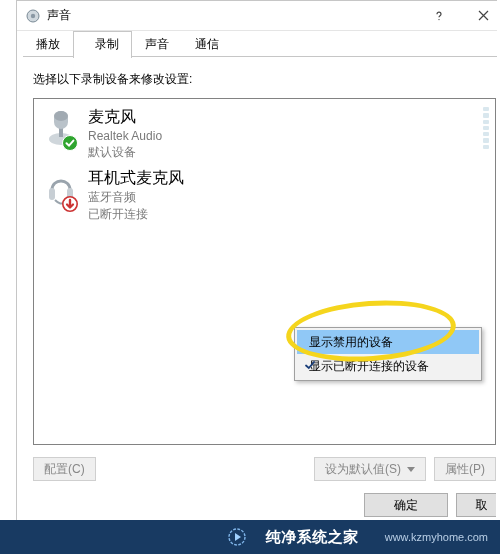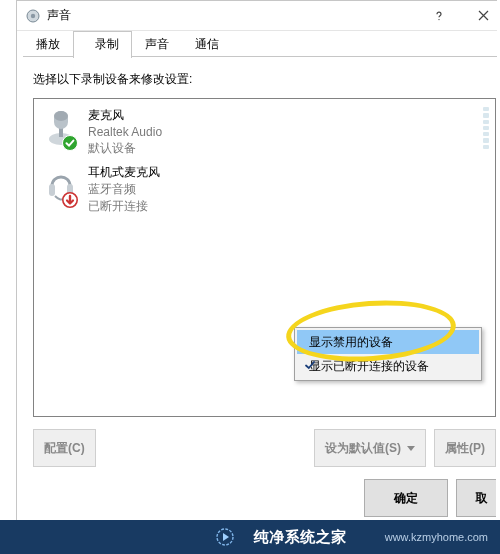--- a/index.html
+++ b/index.html
@@ -105,21 +105,21 @@
   .device .icon-wrap {
     width: 34px; height: 44px;
     position: relative;
     display: flex; align-items: flex-start; justify-content: center;
   }
   .badge {
     position: absolute;
     bottom: 0; right: 0;
     width: 16px; height: 16px;
   }
-  .dev-text .dev-name { font-size: 12px; color: #000; }
+  .dev-text .dev-name { font-size: 16px; color: #000; }
   .dev-text .dev-sub { font-size: 12px; color: #7a7a7a; line-height: 1.35; }
   .level-meter {
     position: absolute;
     right: 6px; top: 8px;
     width: 6px; height: 42px;
     display: flex; flex-direction: column; gap: 2px;
   }
   .level-meter span {
     flex: 1;
     background: #d9e7ee;
@@ -164,29 +164,28 @@
     transform: rotate(-4deg);
   }
   .button-row {
     display: flex;
     gap: 8px;
     margin-top: 12px;
     align-items: center;
   }
   .button-row .spacer { flex: 1; }
   .btn {
-    height: 38px;
+    height: 24px;
     padding: 0 10px;
     font-size: 12px;
     background: #e1e1e1;
     border: 1px solid #adadad;
     color: #000;
     display: inline-flex; align-items: center; justify-content: center;
     gap: 4px;
-    font-weight: bold;
   }
   .btn.disabled {
     color: #888;
     background: #efefef;
     border-color: #cfcfcf;
   }
   .btn .dd-arrow {
     width: 0; height: 0;
     border-left: 4px solid transparent;
     border-right: 4px solid transparent;
@@ -213,21 +212,21 @@
     letter-spacing: 0.5px;
     text-align: center;
   }
   .watermark .logo {
     width: 18px; height: 18px;
   }
   .watermark .url {
     font-size: 11px;
     color: #b9cfe6;
     font-weight: 400;
-    margin-left: 18px;
+    margin-left: 6px;
     letter-spacing: 0;
   }
   .crop-edge {
     position: absolute;
     right: 0; top: 0;
     width: 3px; height: 530px;
     background: #fff;
   }
 </style>
 </head>

